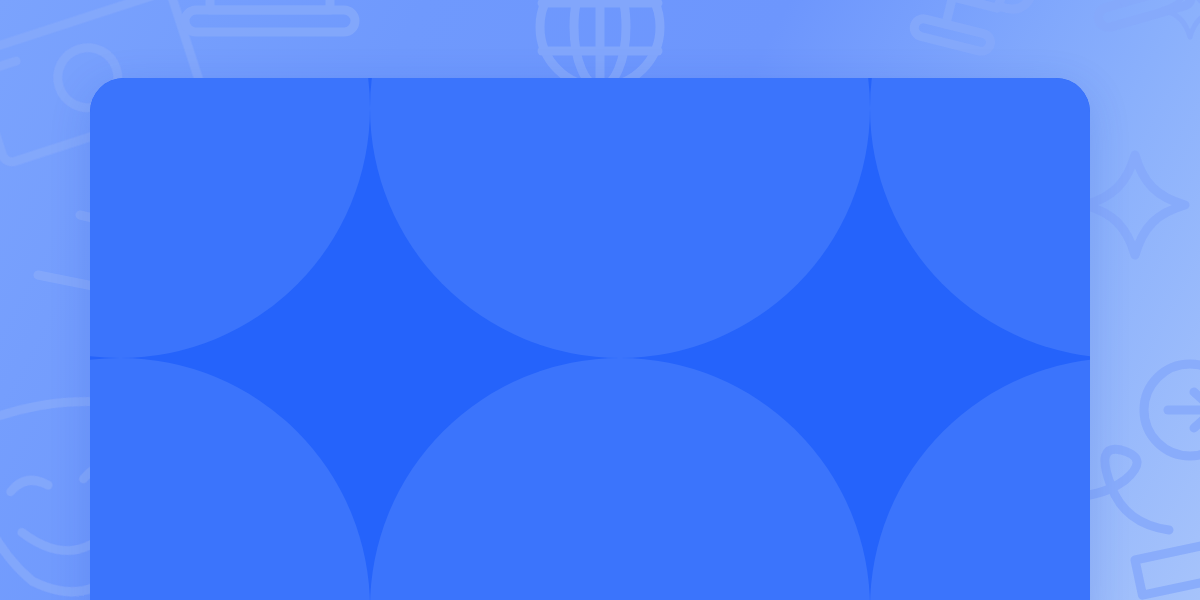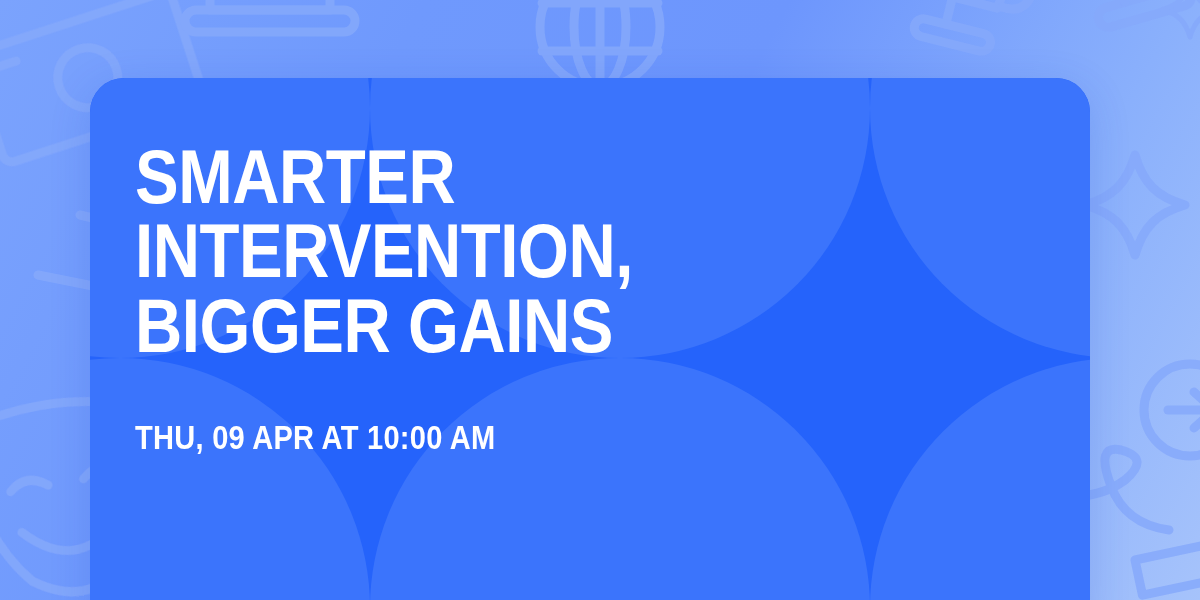--- a/index.html
+++ b/index.html
@@ -192,19 +192,14 @@
         <circle cx="30" cy="30" r="250"></circle>
         <circle cx="530" cy="30" r="250"></circle>
         <circle cx="1030" cy="30" r="250"></circle>
         <circle cx="30" cy="530" r="250"></circle>
         <circle cx="530" cy="530" r="250"></circle>
         <circle cx="1030" cy="530" r="250"></circle>
       </g>
     </svg>
   </div>
 
-  <div class="card-content">
-    <h1 class="event-title">Smarter Intervention, Bigger Gains</h1>
-
-    <div class="event-datetime">Thu, 09 Apr at 10:00 AM</div>
-  </div>
 
 </div>
 
 </body></html>

